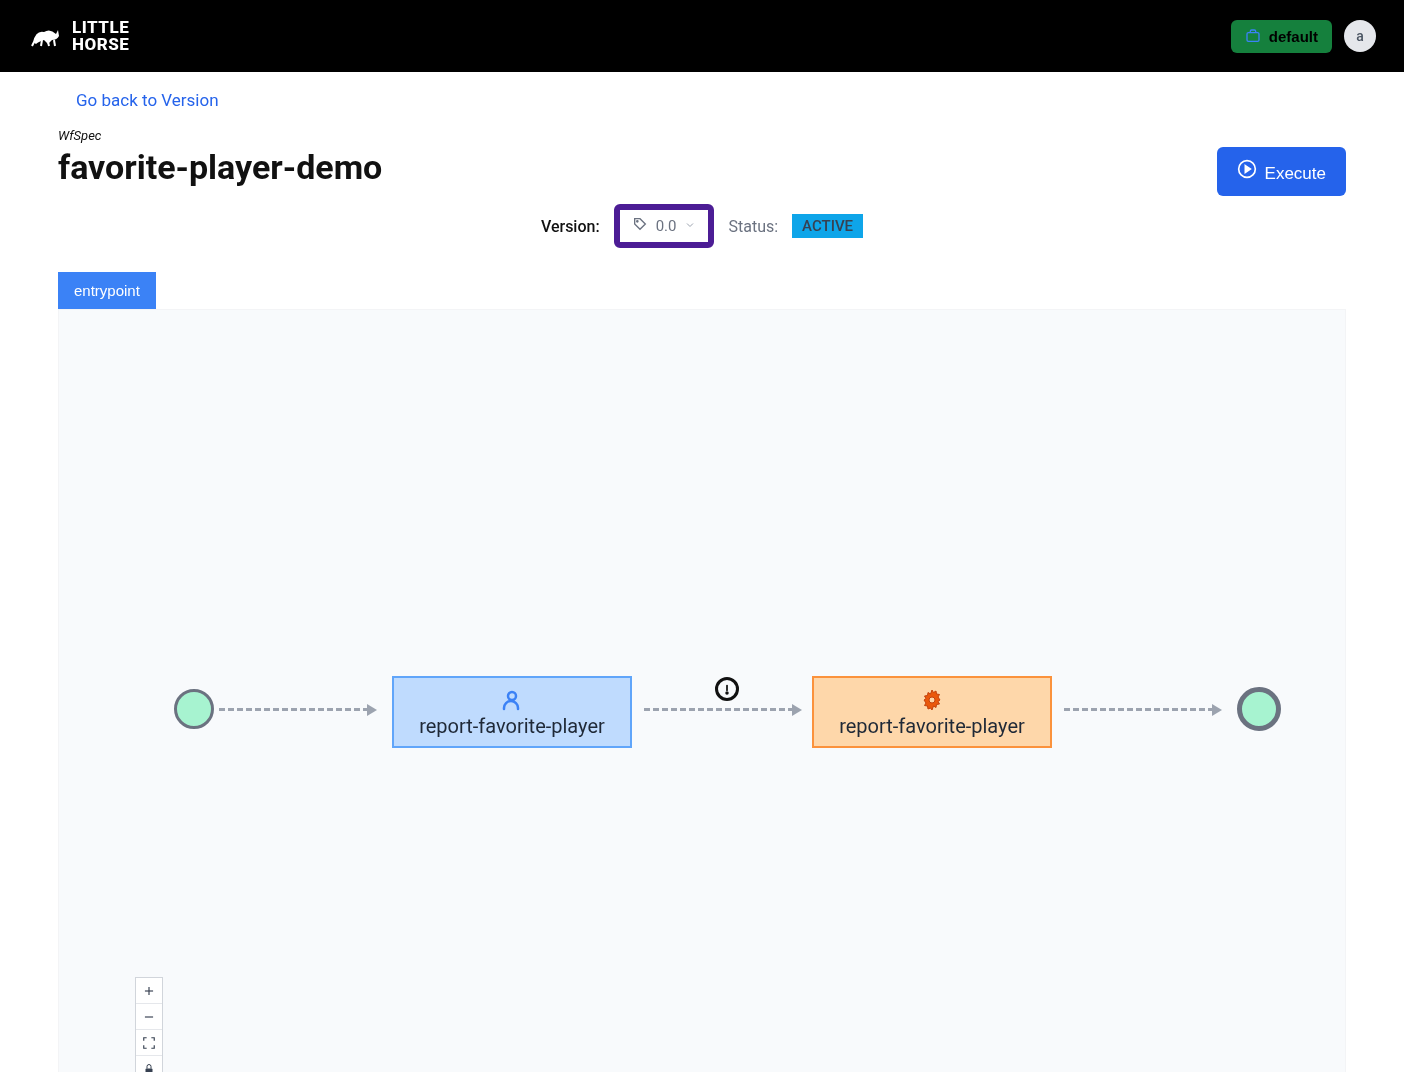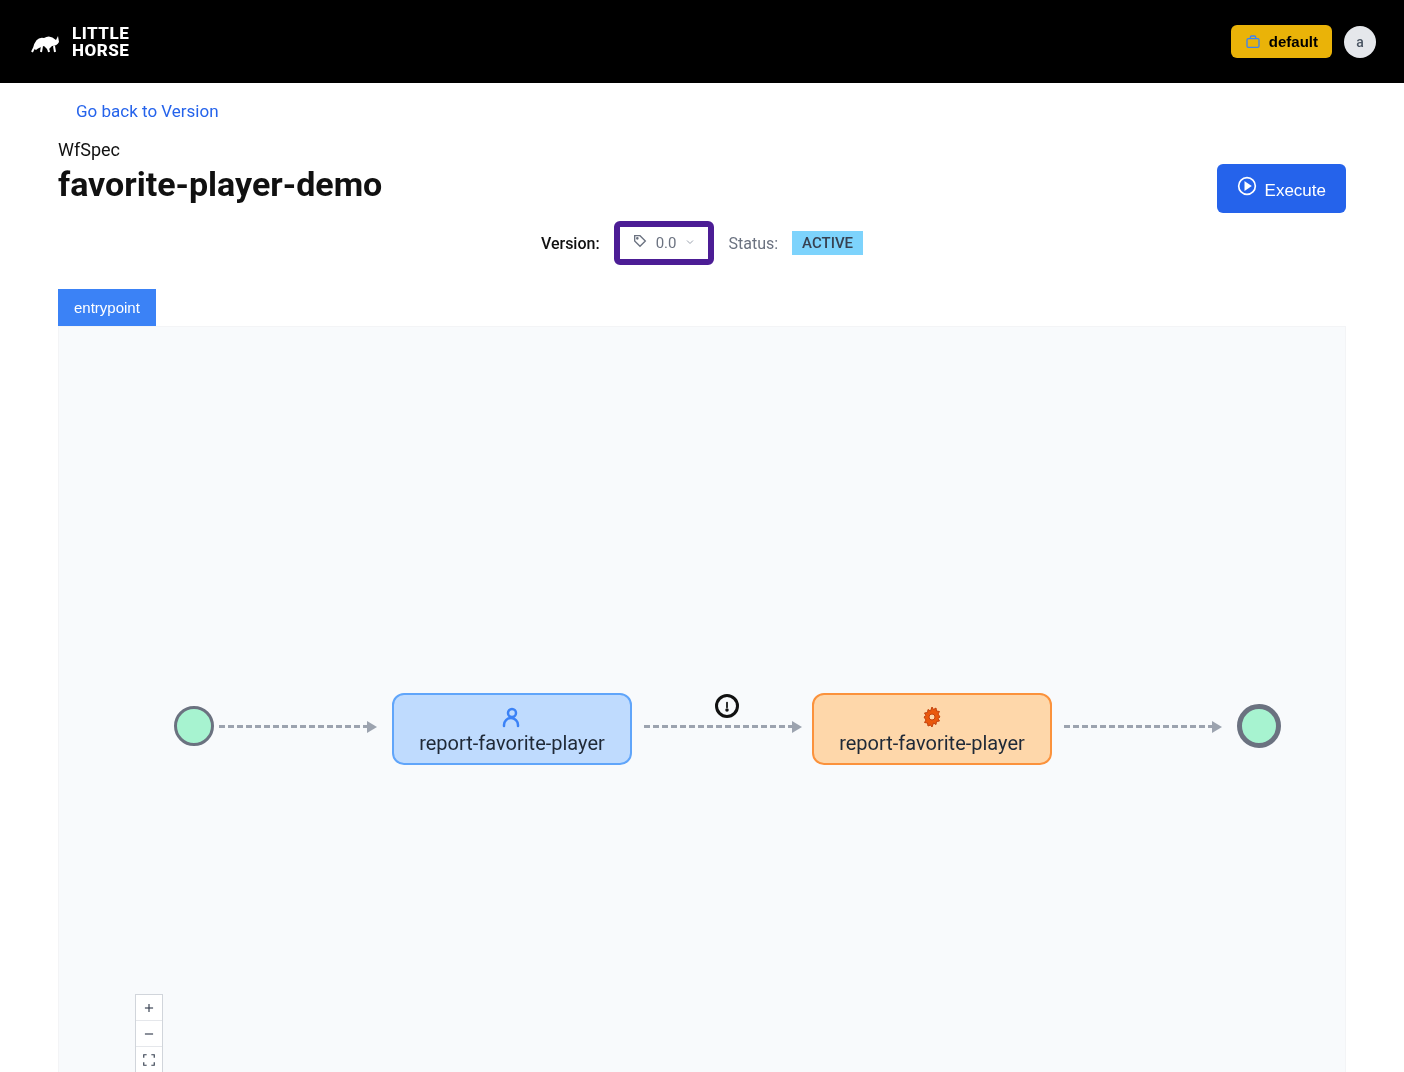--- a/index.html
+++ b/index.html
@@ -1,49 +1,49 @@
 <!DOCTYPE html>
 <html><head>
   <meta charset="utf-8">
   <style>
     * { margin: 0; padding: 0; box-sizing: border-box; }
     body { font-family: -apple-system, BlinkMacSystemFont, "Segoe UI", Roboto, Helvetica, Arial, sans-serif; background: #fff; width: 1404px; height: 1072px; overflow: hidden; }
     
-    .header { background: #000; height: 83px; display: flex; align-items: center; justify-content: space-between; padding: 0 28px; }
+    .header { background: #000; height: 72px; display: flex; align-items: center; justify-content: space-between; padding: 0 28px; }
     .logo { display: flex; align-items: center; gap: 8px; color: #fff; }
     .logo-text { font-weight: 800; font-size: 17px; line-height: 1; letter-spacing: 0.5px; }
     .header-right { display: flex; align-items: center; gap: 12px; }
-    .tenant-btn { background: #eab308; border: none; border-radius: 6px; padding: 8px 14px; display: flex; align-items: center; gap: 8px; font-weight: 700; font-size: 15px; cursor: pointer; }
+    .tenant-btn { background: #15803d; border: none; border-radius: 6px; padding: 8px 14px; display: flex; align-items: center; gap: 8px; font-weight: 700; font-size: 15px; cursor: pointer; }
     .tenant-icon { color: #3b82f6; display: inline-flex; }
     .avatar { width: 32px; height: 32px; border-radius: 50%; background: #e5e7eb; color: #4b5563; display: flex; align-items: center; justify-content: center; font-size: 14px; font-weight: 500; cursor: pointer; }
     
     .content { padding: 18px 58px 0 58px; }
     .back-link { color: #2563eb; font-size: 17px; margin-left: 18px; display: inline-block; margin-bottom: 18px; cursor: pointer; }
-    .label { font-size: 18px; color: #111; margin-bottom: 4px; }
+    .label { font-style: italic; font-size: 13px; color: #111; margin-bottom: 4px; }
     .title-row { display: flex; justify-content: space-between; align-items: flex-start; margin-bottom: 8px; }
     .title { font-size: 34px; font-weight: 700; color: #111; }
     .exec-btn { background: #2563eb; color: #fff; border: none; border-radius: 6px; padding: 12px 20px; font-size: 17px; font-weight: 500; display: flex; align-items: flex-end; gap: 8px; cursor: pointer; }
     .meta-row { display: flex; align-items: center; gap: 14px; margin-bottom: 24px; font-size: 16px; justify-content: center; }
     .meta-label { color: #111; font-weight: 500; }
     .version-picker { border: 6px solid #4c1d95; border-radius: 6px; padding: 6px 12px; display: flex; align-items: center; gap: 8px; cursor: pointer; color: #6b7280; font-size: 15px; }
     .status-label { color: #6b7280; }
-    .status-badge { background: #7dd3fc; color: #374151; padding: 3px 10px; font-size: 15px; font-weight: 500; }
+    .status-badge { background: #0ea5e9; color: #374151; padding: 3px 10px; font-size: 15px; font-weight: 500; }
     
     .tabs { margin-bottom: 0; }
     .tab { background: #3b82f6; color: #fff; border: none; padding: 10px 16px; font-size: 15px; cursor: pointer; }
     
     .canvas { background: #f8fafc; border: 1px solid #f3f4f6; height: 780px; position: relative; overflow: hidden; }
     
     .diagram { position: absolute; left: 0; top: 0; width: 100%; height: 100%; }
     
     .node-start { position: absolute; left: 115px; top: 669px; width: 40px; height: 40px; border-radius: 50%; background: #a7f3d0; border: 3px solid #6b7280; cursor: pointer; }
     
     .node-end { position: absolute; left: 1178px; top: 667px; width: 44px; height: 44px; border-radius: 50%; background: #a7f3d0; border: 5px solid #6b7280; cursor: pointer; }
     
-    .node-task { position: absolute; border-radius: 12px; padding: 10px 18px 8px 18px; text-align: center; cursor: pointer; min-width: 240px; }
+    .node-task { position: absolute; border-radius: 0; padding: 10px 18px 8px 18px; text-align: center; cursor: pointer; min-width: 240px; }
     .node-task-blue { left: 333px; top: 656px; background: #bfdbfe; border: 2px solid #60a5fa; }
     .node-task-orange { left: 753px; top: 656px; background: #fed7aa; border: 2px solid #fb923c; }
     .node-task .icon-slot { display: flex; justify-content: center; margin-bottom: 2px; }
     .node-task-label { font-size: 20px; color: #1f2937; }
     
     .edge { position: absolute; height: 0; border-top: 3px dashed #9ca3af; }
     .edge::after { content: ''; position: absolute; right: -8px; top: -7px; width: 0; height: 0; border-left: 10px solid #9ca3af; border-top: 6px solid transparent; border-bottom: 6px solid transparent; }
     .edge1 { left: 160px; top: 688px; width: 150px; }
     .edge2 { left: 585px; top: 688px; width: 150px; }
     .edge3 { left: 1005px; top: 688px; width: 150px; }

